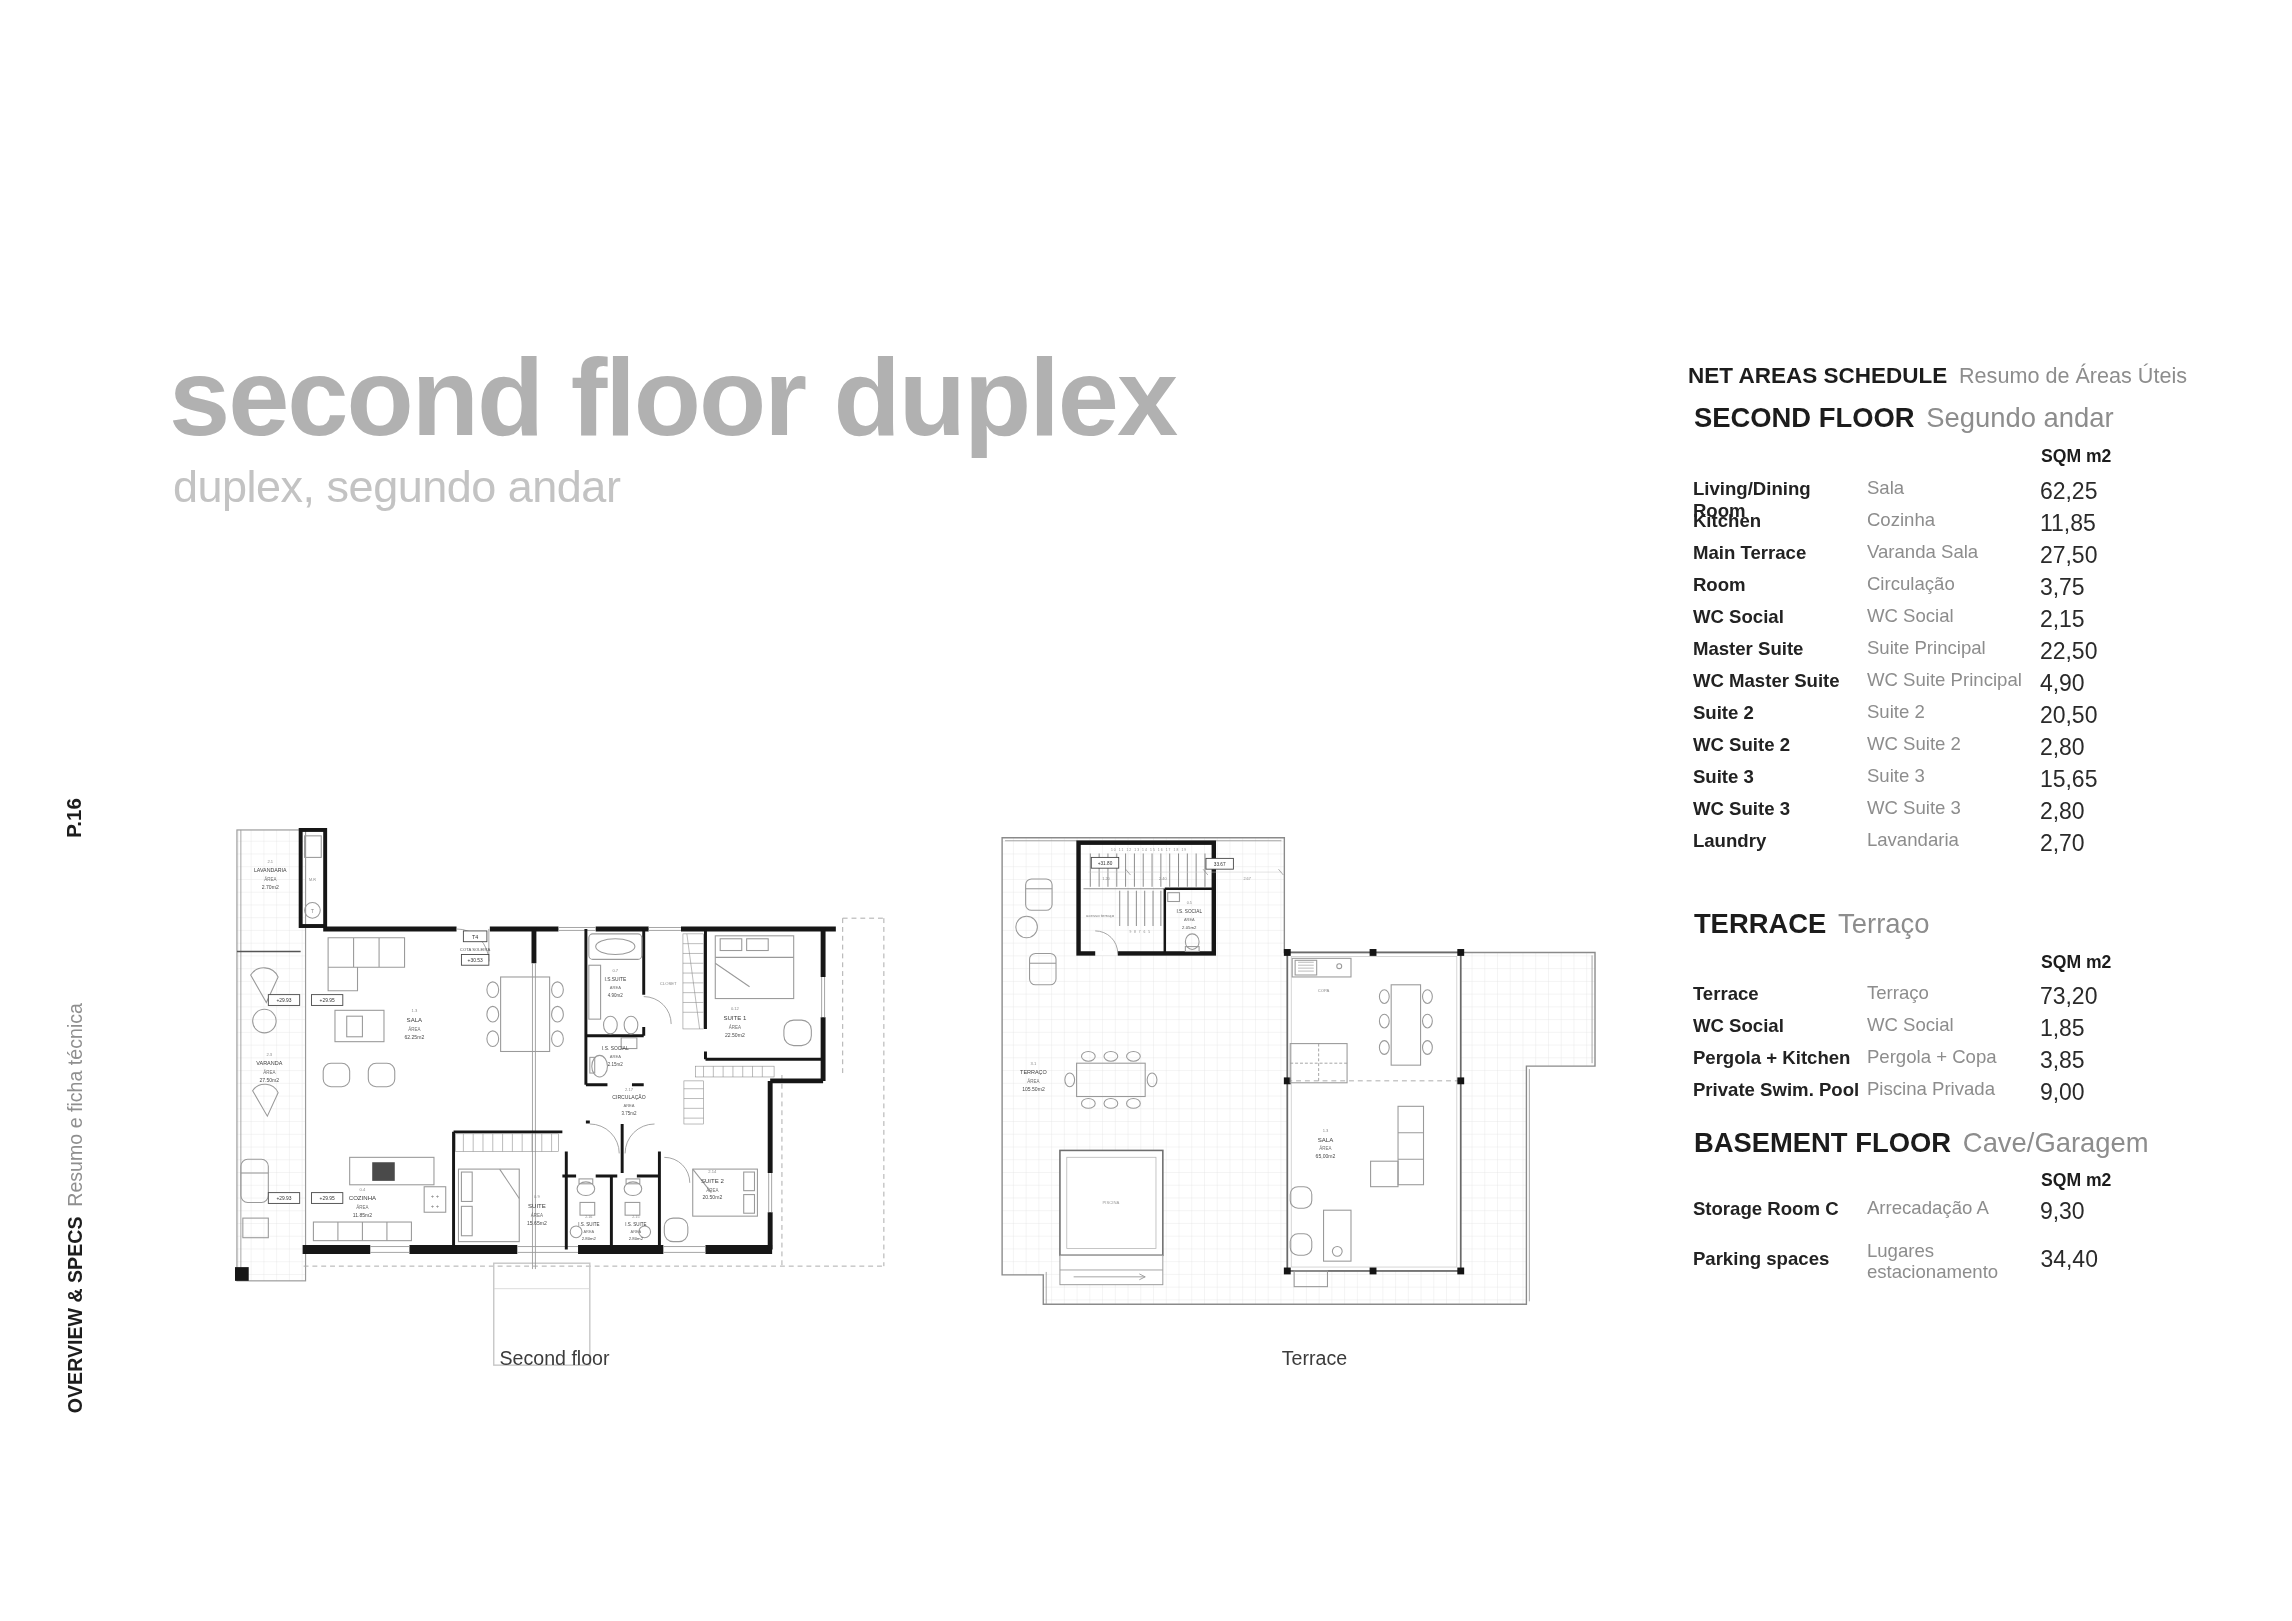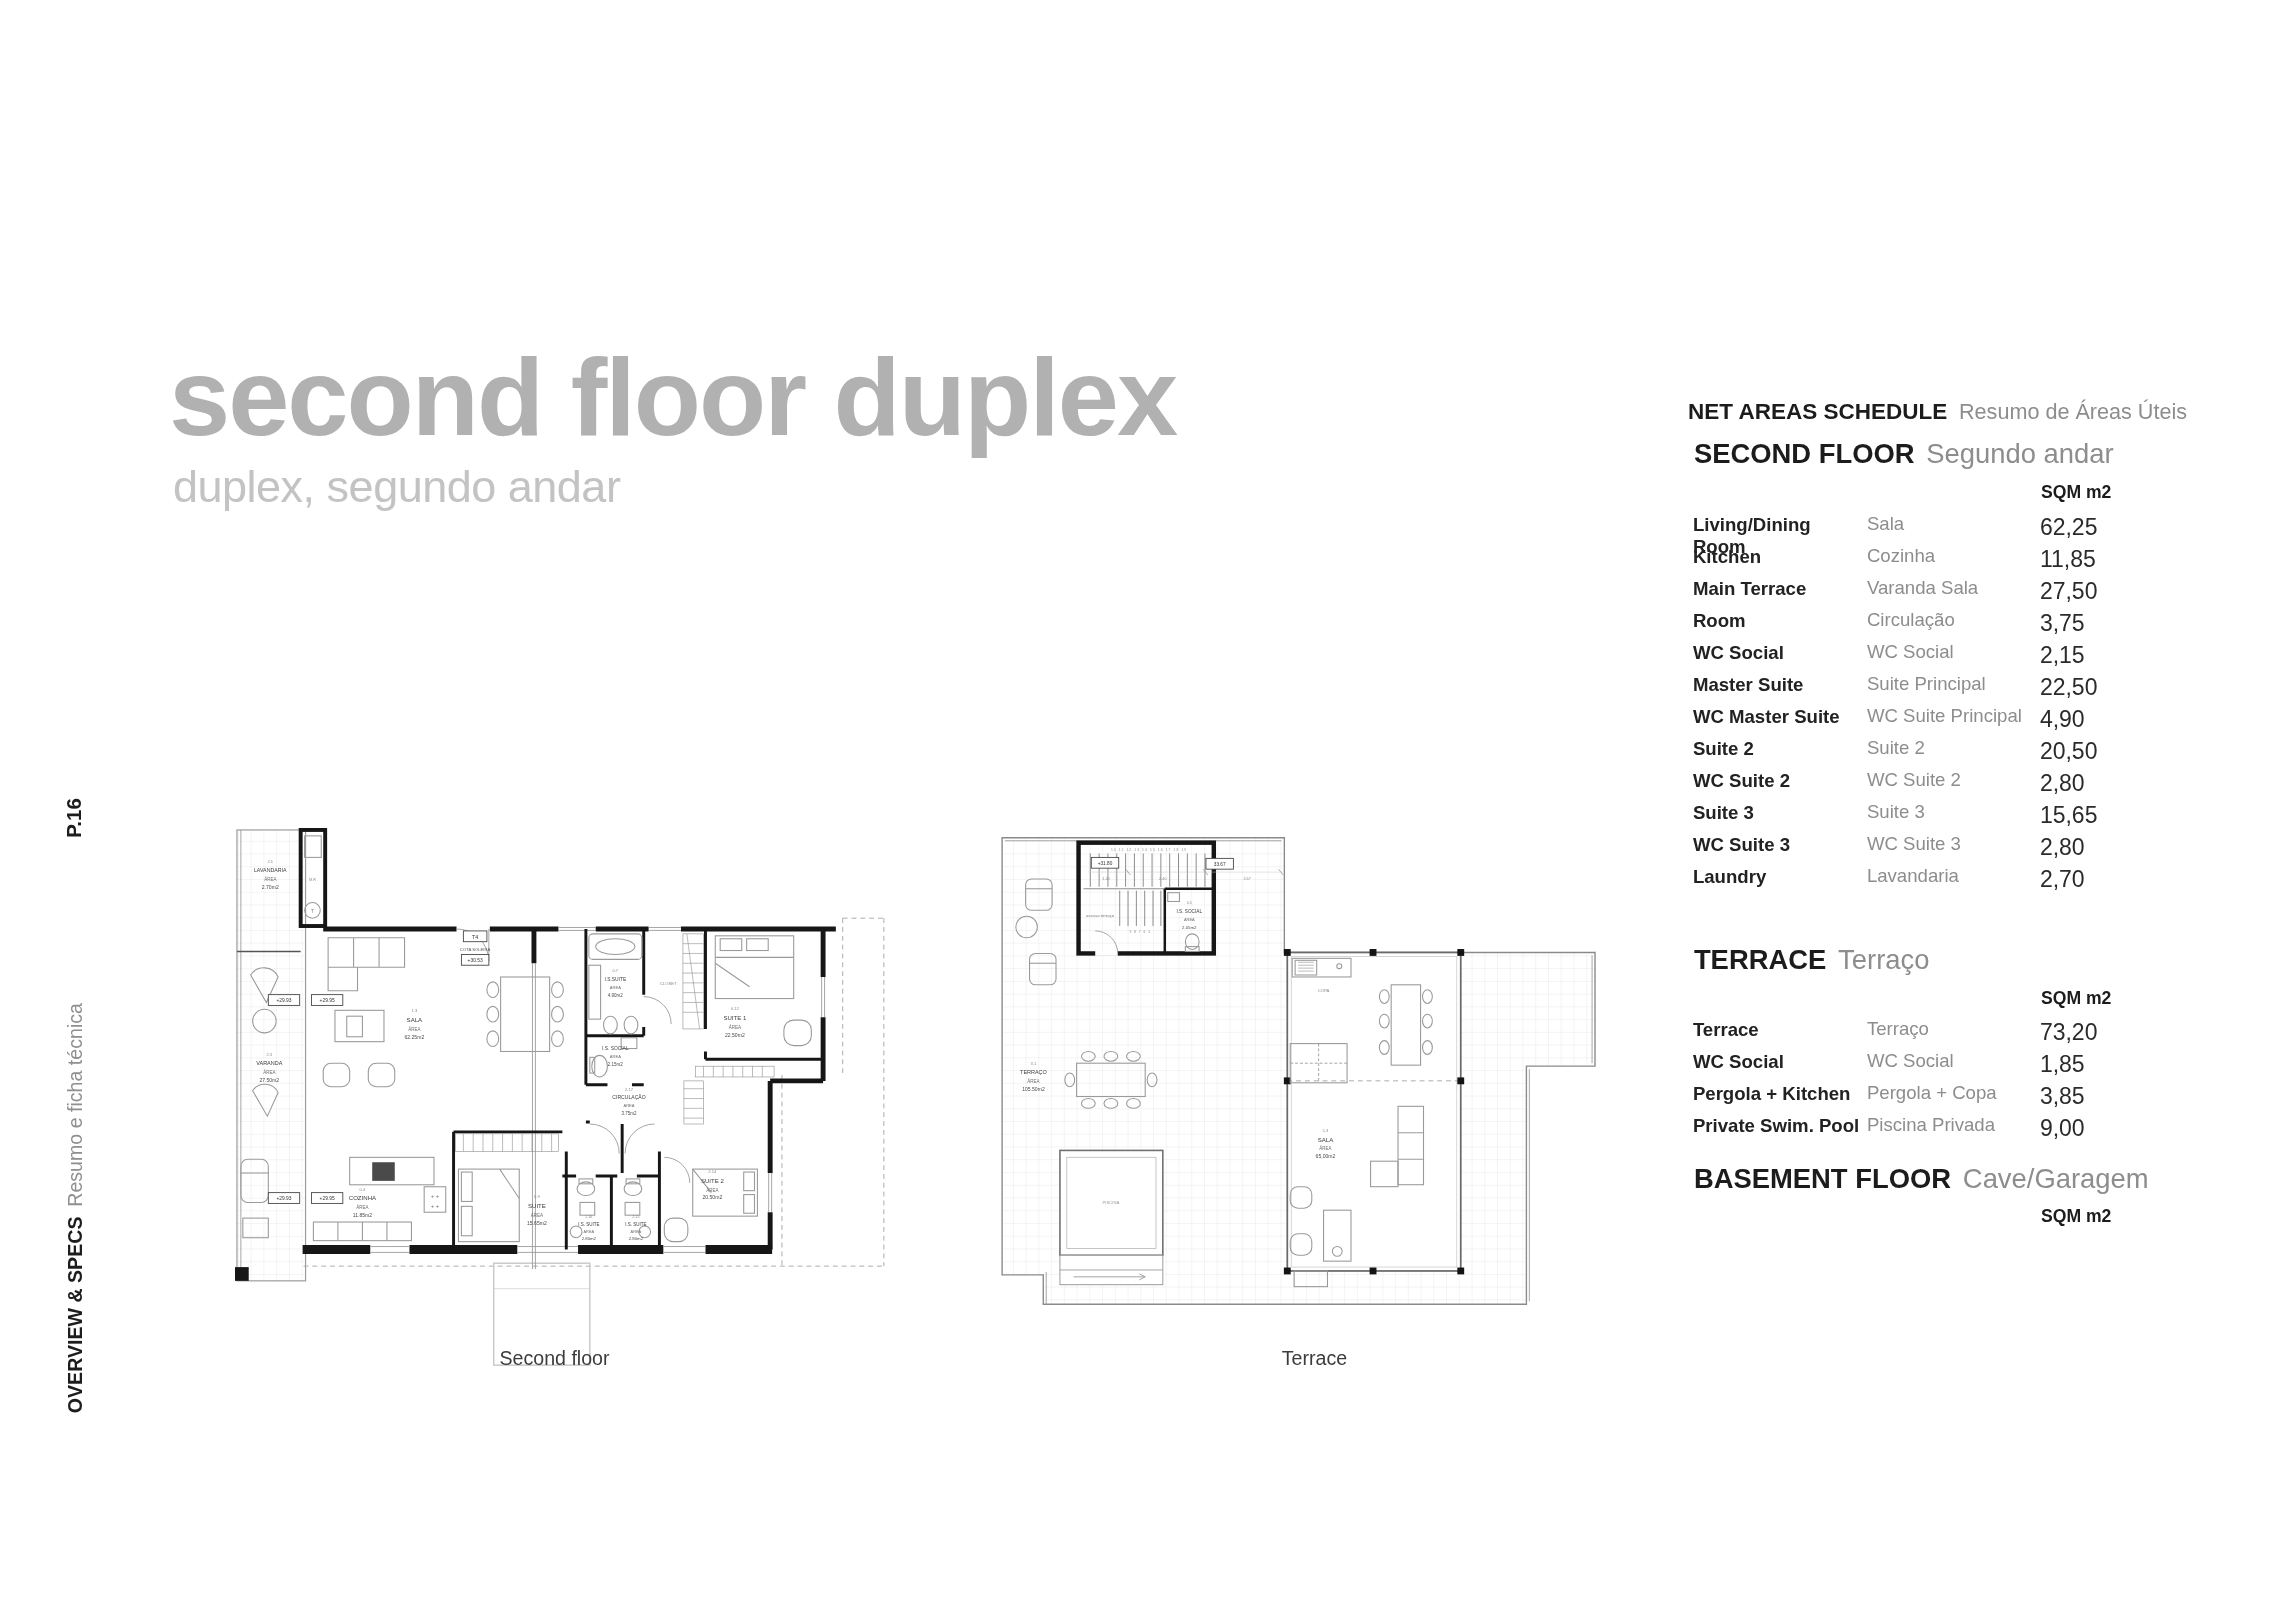--- a/index.html
+++ b/index.html
@@ -16,21 +16,21 @@
   #side-label { left:-159px; top:1167px; width:469px; height:23.5px; font-size:19.6px; }
   #side-label .b { font-weight:700; color:#1d1d1d; }
   #side-label .g { font-weight:400; color:#8f8f8f; margin-left:9.8px; }
 
   
   .plan-caption { font-size:19.6px; color:#3c3c3c; text-align:center; width:235px; }
   #caption-1 { left:437px; top:1347px; }
   #caption-2 { left:1197px; top:1347px; }
 
   
-  #schedule { left:1688px; top:363px; width:451px;margin-top:36px; }
+  #schedule { left:1688px; top:363px; width:451px; }
   .sched-title { position:absolute; left:0; top:0; font-size:22.5px; font-weight:700; color:#1c1c1c; white-space:nowrap; }
   .sched-title .pt { font-weight:400; color:#8d8d8d; font-size:21.6px; margin-left:11.8px; }
   .sec-head { position:absolute; left:5.9px; font-size:27.4px; font-weight:700; color:#1c1c1c; white-space:nowrap; }
   .sec-head .pt { font-weight:400; color:#8d8d8d; margin-left:11.8px; }
   .sqm { position:absolute; left:353px; font-size:17.6px; font-weight:700; color:#1c1c1c; white-space:nowrap;text-align:right; }
   .rows { position:absolute; left:4.9px; right:0; }
   .row { display:flex; align-items:flex-start; height:32px; }
   .row .c1 { width:174px; font-size:18.6px; font-weight:700; color:#222; }
   .row .c2 { width:173px; font-size:18.6px; font-weight:400; color:#8d8d8d; line-height:20.6px; }
   .row .c3 { font-size:23px; font-weight:400; color:#2a2a2a; }
@@ -160,20 +160,32 @@
         <span class="c1">Private Swim. Pool</span>
         <span class="c2">Piscina Privada</span>
         <span class="c3">9,00</span>
       </div>
   </div>
 
   <div class="sec-head" style="top:764px;">
     <span>BASEMENT FLOOR</span><span class="pt">Cave/Garagem</span>
   </div>
   <div class="sqm" style="top:807px;">SQM m2</div>
+  <div class="rows" style="top:835px;">
+    <div class="row tall">
+        <span class="c1">Storage Room C</span>
+        <span class="c2">Arrecadação A</span>
+        <span class="c3">9,30</span>
+      </div>
+    <div class="row tall">
+        <span class="c1" style="padding-top:6.9px;">Parking spaces</span>
+        <span class="c2" style="width:147px;margin-right:26.5px;">Lugares estacionamento</span>
+        <span class="c3" style="padding-top:4.9px;">34,40</span>
+      </div>
+  </div>
 </div>
 
 <svg class="abs" id="plan1" width="662" height="544" viewBox="0 0 675 555">
   <defs>
     <pattern id="g1" width="13" height="13" patternUnits="userSpaceOnUse">
       <path d="M13 0H0V13" fill="none" stroke="#e0e0e0" stroke-width="0.7"></path>
     </pattern>
   </defs>
 
   <g>

